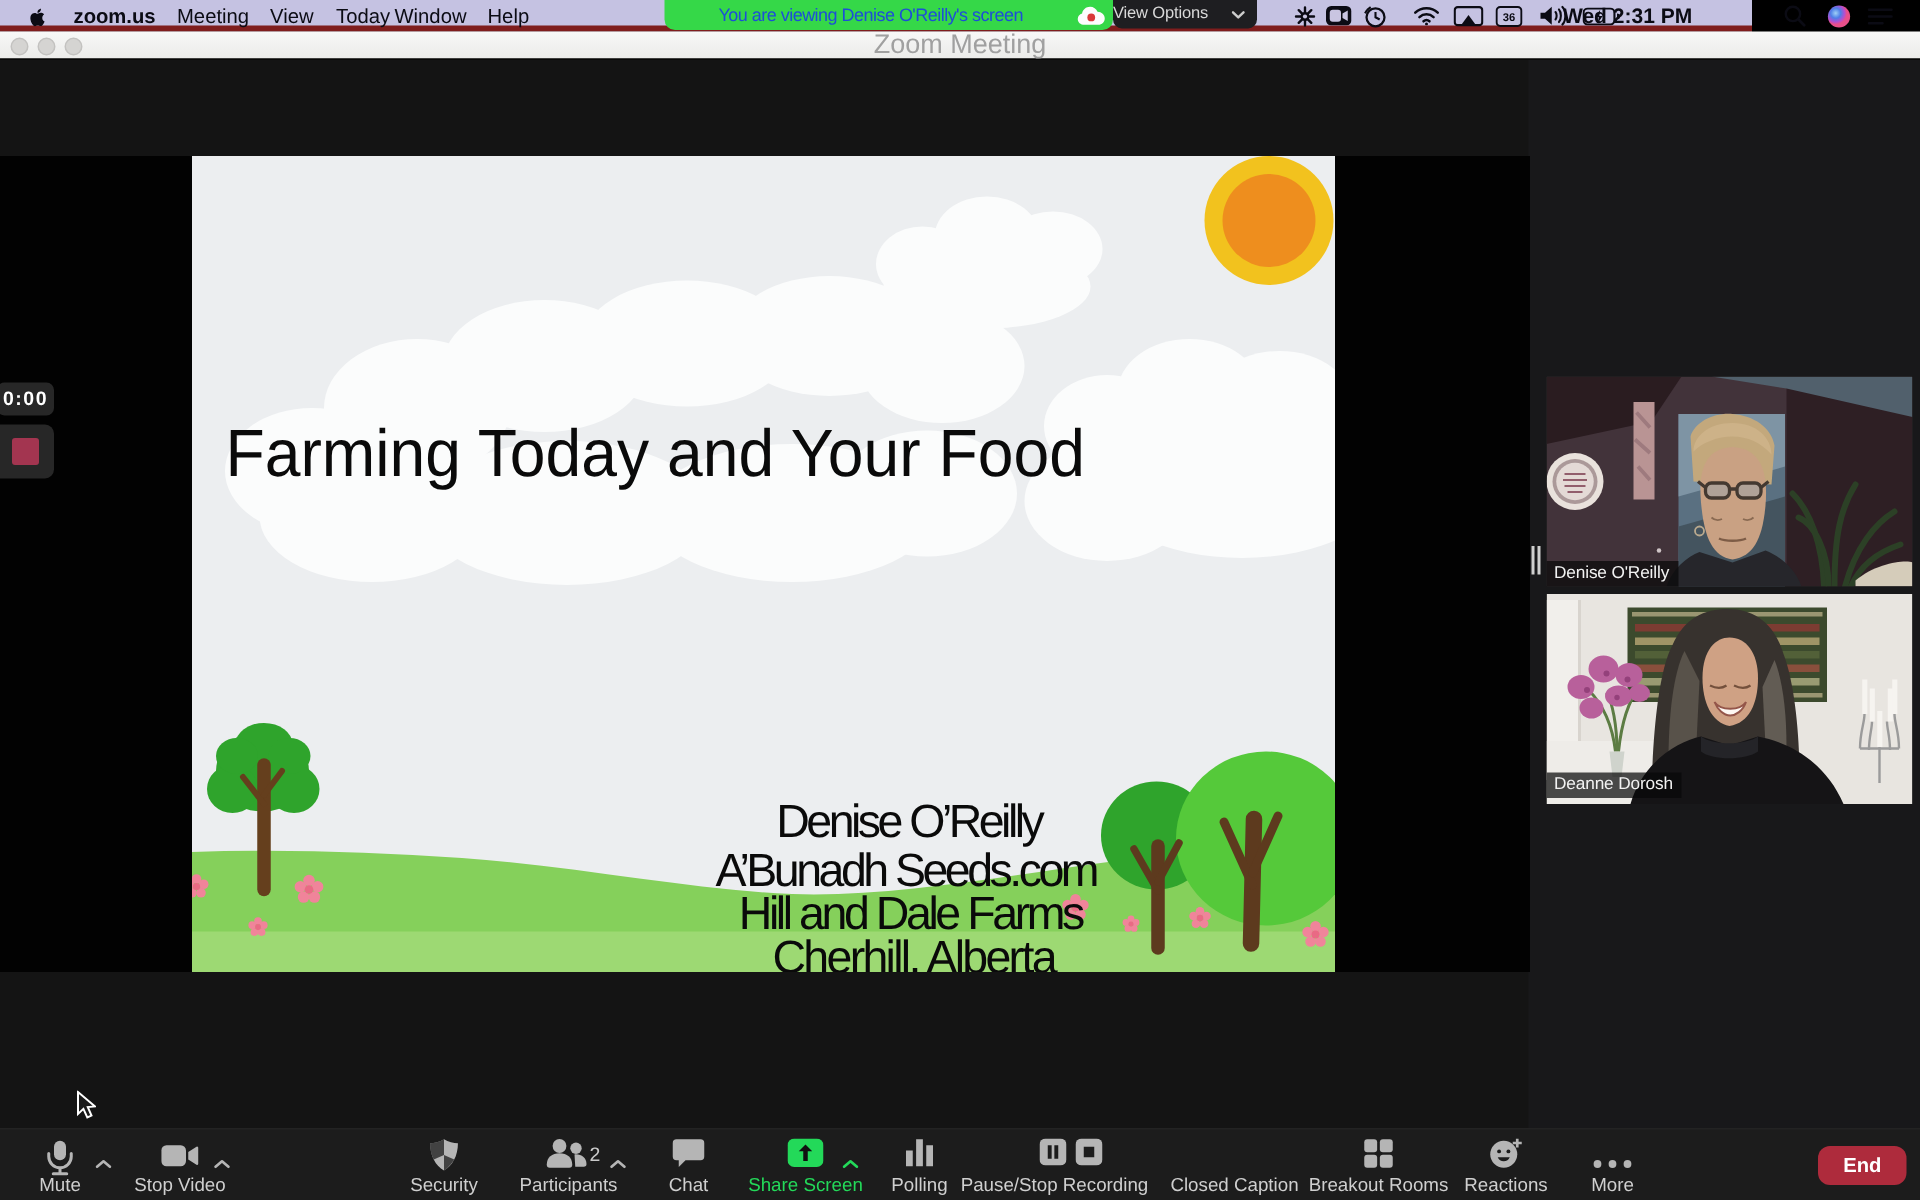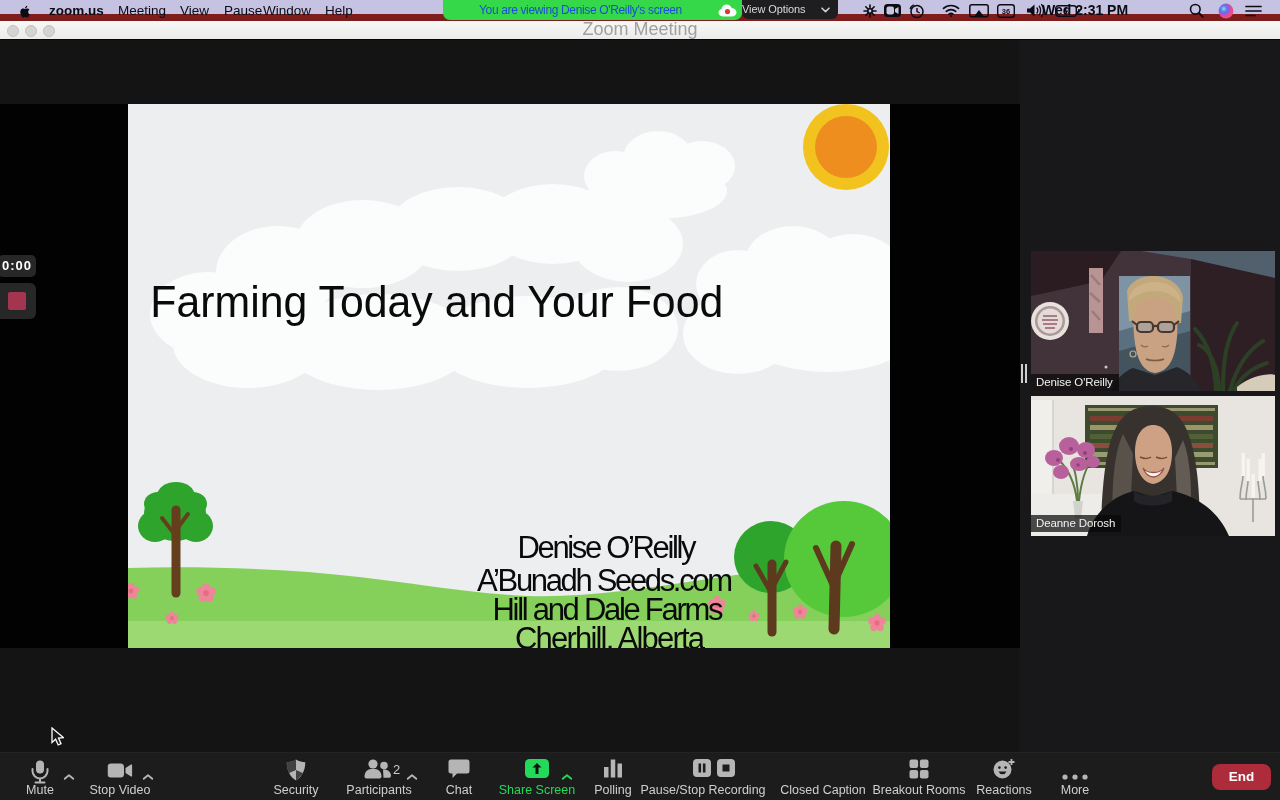--- a/index.html
+++ b/index.html
@@ -1,21 +1,21 @@
 <!DOCTYPE html>
 <html><head>
 <meta charset="utf-8">
 <style>
   * { margin:0; padding:0; box-sizing:border-box; }
   html,body { width:1280px; height:800px; overflow:hidden; background:#000; }
   body { font-family:"Liberation Sans", sans-serif; position:relative; }
   .abs { position:absolute; }
 
   
-  #menubar { left:0; top:0; width:1280px; height:21px; background:#c5c2e2; border-bottom:7px solid #7f1d1d; box-sizing:border-box; }
+  #menubar { left:0; top:0; width:1168px; height:21px; background:#c5c2e2; border-bottom:4px solid #7f1d1d; box-sizing:border-box; }
   #menubar .item { position:absolute; top:0; height:21px; line-height:21px; color:#0b0b14; font-size:13.5px; }
   #banner { left:443px; top:0; width:299px; height:20px; background:#35d848; border-radius:0 0 7px 7px; color:#1d4ed8; font-size:12px; font-weight:500; letter-spacing:-0.35px; text-align:left; line-height:20px; }
   #viewopts { left:742px; top:0; width:96px; height:19px; background:#1e1e21; border-radius:0 0 6px 6px; color:#d9d9d9; font-size:11px; letter-spacing:-0.1px; line-height:19px; text-align:left; }
 
   
   #titlebar { left:0; top:21px; width:1280px; height:18px; background:linear-gradient(#f8f8f7,#ebebe9); border-bottom:1px solid #060606; box-sizing:content-box; }
   .tl { position:absolute; top:4px; width:12px; height:12px; border-radius:50%; background:#d5d4d2; border:0.5px solid #c3c2c0; }
   #titlebar .wt { position:absolute; top:0; width:100%; text-align:center; font-size:18px; line-height:16px; color:#a0a0a0; }
 
   
@@ -47,21 +47,21 @@
 </head>
 <body>
 
 <div id="menubar" class="abs">
   <svg class="abs" style="left:18px; top:3px;" width="14" height="16" viewBox="0 0 24 26">
     <path fill="#0b0b14" d="M18.71 21.5c-.83 1.24-1.71 2.45-3.05 2.47-1.34.03-1.77-.79-3.29-.79-1.53 0-2 .77-3.27.82-1.31.05-2.3-1.32-3.14-2.53C4.25 19 2.94 14.45 4.7 11.39c.87-1.52 2.43-2.48 4.12-2.51 1.28-.02 2.5.87 3.29.87.78 0 2.26-1.07 3.81-.91.65.03 2.47.26 3.64 1.98-.09.06-2.17 1.28-2.15 3.81.03 3.02 2.65 4.03 2.68 4.04-.03.07-.42 1.44-1.38 2.83M13 5.5c.73-.83 1.94-1.46 2.94-1.5.13 1.17-.34 2.35-1.04 3.19-.69.85-1.83 1.51-2.95 1.42-.15-1.15.41-2.35 1.05-3.11z"></path>
   </svg>
   <span class="item" style="left:49px; font-weight:bold;">zoom.us</span>
   <span class="item" style="left:118px;">Meeting</span>
   <span class="item" style="left:180px;">View</span>
-  <span class="item" style="left:224px;">Pause</span>
+  <span class="item" style="left:224px;">Today</span>
   <span class="item" style="left:263px;">Window</span>
   <span class="item" style="left:325px;">Help</span>
   <span class="item" style="left:1042px; font-size:14px; font-weight:700;">Wed 2:31 PM</span>
 
   <svg class="abs" style="left:862px; top:3px;" width="16" height="16" viewBox="0 0 16 16">
     <g stroke="#0b0b14" stroke-width="1.6" stroke-linecap="round">
       <path d="M8,2 L8,14 M2,8 L14,8 M3.8,3.8 L12.2,12.2 M12.2,3.8 L3.8,12.2"></path>
     </g>
       <circle cx="8" cy="8" r="3" fill="#0b0b14"></circle>
       <circle cx="8" cy="8" r="1.4" fill="#c9c5e1"></circle>

